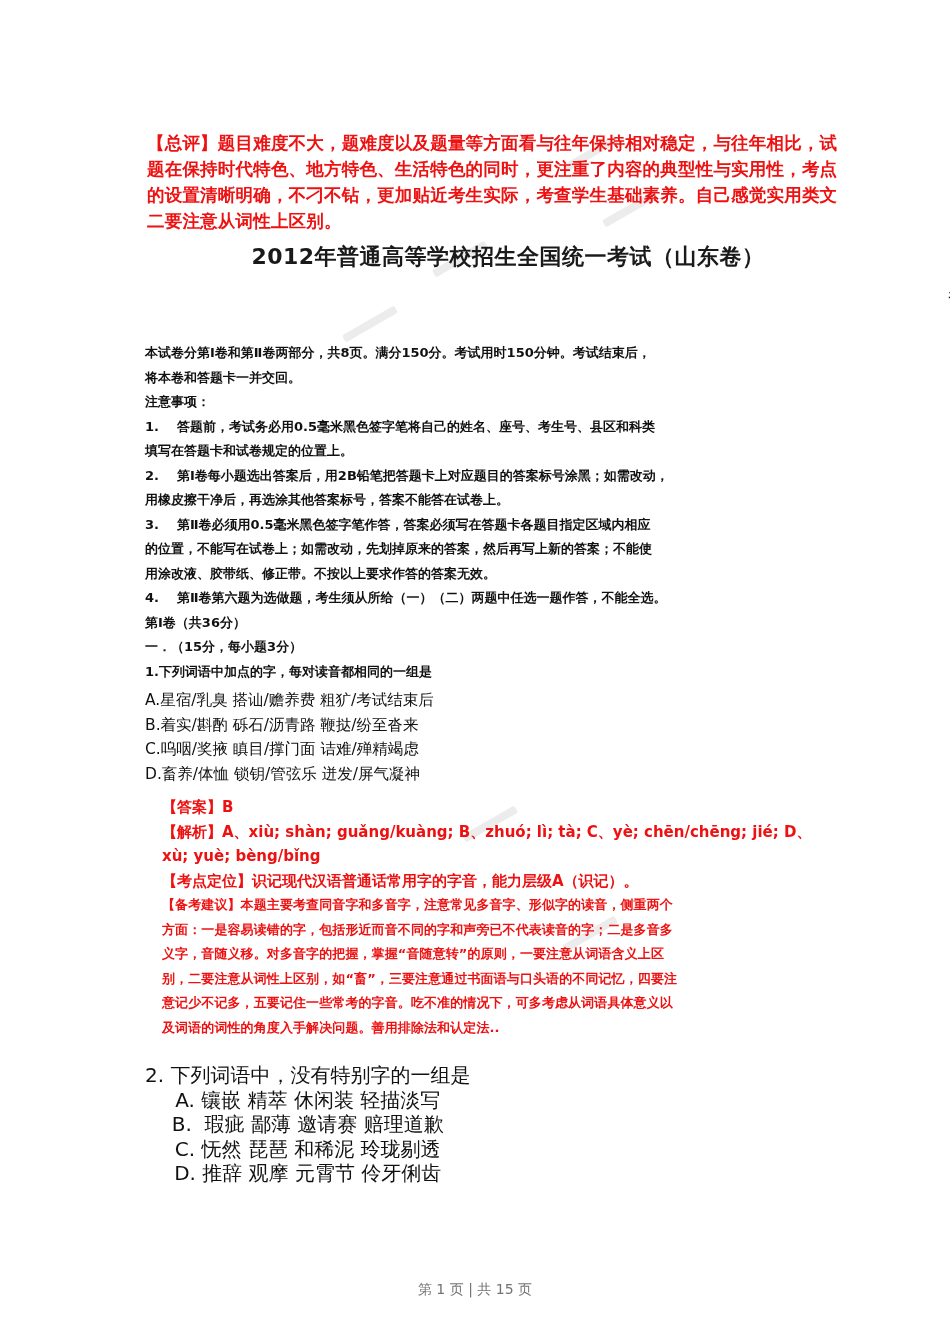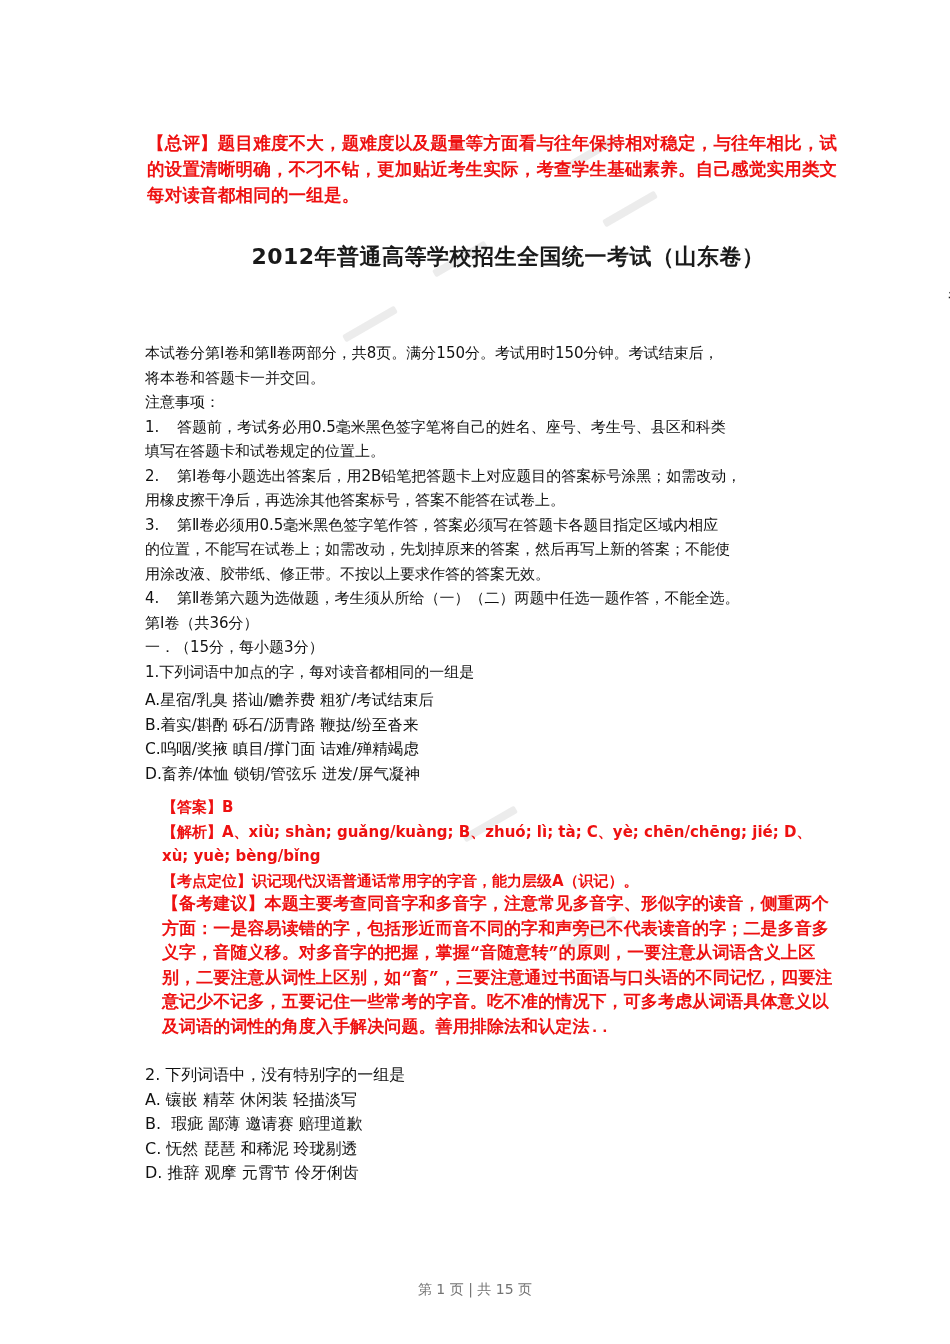--- a/index.html
+++ b/index.html
@@ -9,34 +9,34 @@
 
   .red { color: #ee1111; font-weight: bold; }
   .review { position: absolute; left: 147px; top: 130px; width: 675px;
             font-size: 17.5px; line-height: 26px; letter-spacing: 0.2px; }
 
   .title { position: absolute; left: 0; width: 950px; text-align: center;
            font-weight: bold; color: #1a1a1a; padding-left: 33px; }
   .title.main { top: 242px; font-size: 22px; letter-spacing: 0.5px; }
   .title.sub { top: 290px; font-size: 15px; letter-spacing: 2px; text-align: right; }
 
-  .body { position: absolute; left: 145px; width: 680px; font-size: 15px;
-          line-height: 24.5px; color: #111; }
+  .body { position: absolute; left: 145px; width: 680px; font-size: 13px;
+          line-height: 24.5px; color: #111; font-weight: bold; }
   .intro { top: 341px; }
   .p { margin: 0; white-space: nowrap; }
   .indent-num { display: inline-block; width: 32px; }
 
   .opts1 { position: absolute; left: 145px; top: 663px; font-size: 15.5px; line-height: 24.5px; }
 
   .answer { position: absolute; left: 162px; top: 795px; width: 680px;
             font-size: 15px; line-height: 24.5px; }
   .suggest { position: absolute; left: 162px; top: 893px; width: 670px;
-             font-size: 17px; line-height: 24.5px; letter-spacing: 0.1px; font-family: Liberation Mono, monospace; }
+             font-size: 13px; line-height: 24.5px; letter-spacing: 0.1px; }
 
-  .q2 { position: absolute; left: 145px; top: 1063px; font-size: 16px; line-height: 24.5px; }
+  .q2 { position: absolute; left: 145px; top: 1063px; font-size: 20px; line-height: 24.5px; text-align: center; }
 
   .footer { position: absolute; left: 0; top: 1281px; width: 950px; text-align: center;
             font-size: 14px; color: #737373; }
 
   .wm { position: absolute; width: 60px; height: 8px; background: rgba(200,200,200,0.35);
         transform: rotate(-30deg); border-radius: 2px; }
 </style>
 </head>
 <body>
 
@@ -44,22 +44,23 @@
 
   <div class="wm" style="left:560px;top:150px"></div>
   <div class="wm" style="left:600px;top:205px"></div>
   <div class="wm" style="left:430px;top:255px"></div>
   <div class="wm" style="left:340px;top:320px"></div>
   <div class="wm" style="left:460px;top:820px"></div>
   <div class="wm" style="left:560px;top:930px"></div>
 
   <div class="review red">
     <div class="p">【总评】题目难度不大，题难度以及题量等方面看与往年保持相对稳定，与往年相比，试</div>
+    <div class="p">题在保持时代特色、地方特色、生活特色的同时，更注重了内容的典型性与实用性，考点</div>
     <div class="p">的设置清晰明确，不刁不钻，更加贴近考生实际，考查学生基础素养。自己感觉实用类文</div>
-    <div class="p">每对读音都相同的一组是。</div>
+    <div class="p">二要注意从词性上区别。</div>
   </div>
 
   <div class="title main">2012年普通高等学校招生全国统一考试（山东卷）</div>
   <div class="title sub">语文</div>
 
   <div class="body intro">
     <div class="p">本试卷分第Ⅰ卷和第Ⅱ卷两部分，共8页。满分150分。考试用时150分钟。考试结束后，</div>
     <div class="p">将本卷和答题卡一并交回。</div>
     <div class="p">注意事项：</div>
 

